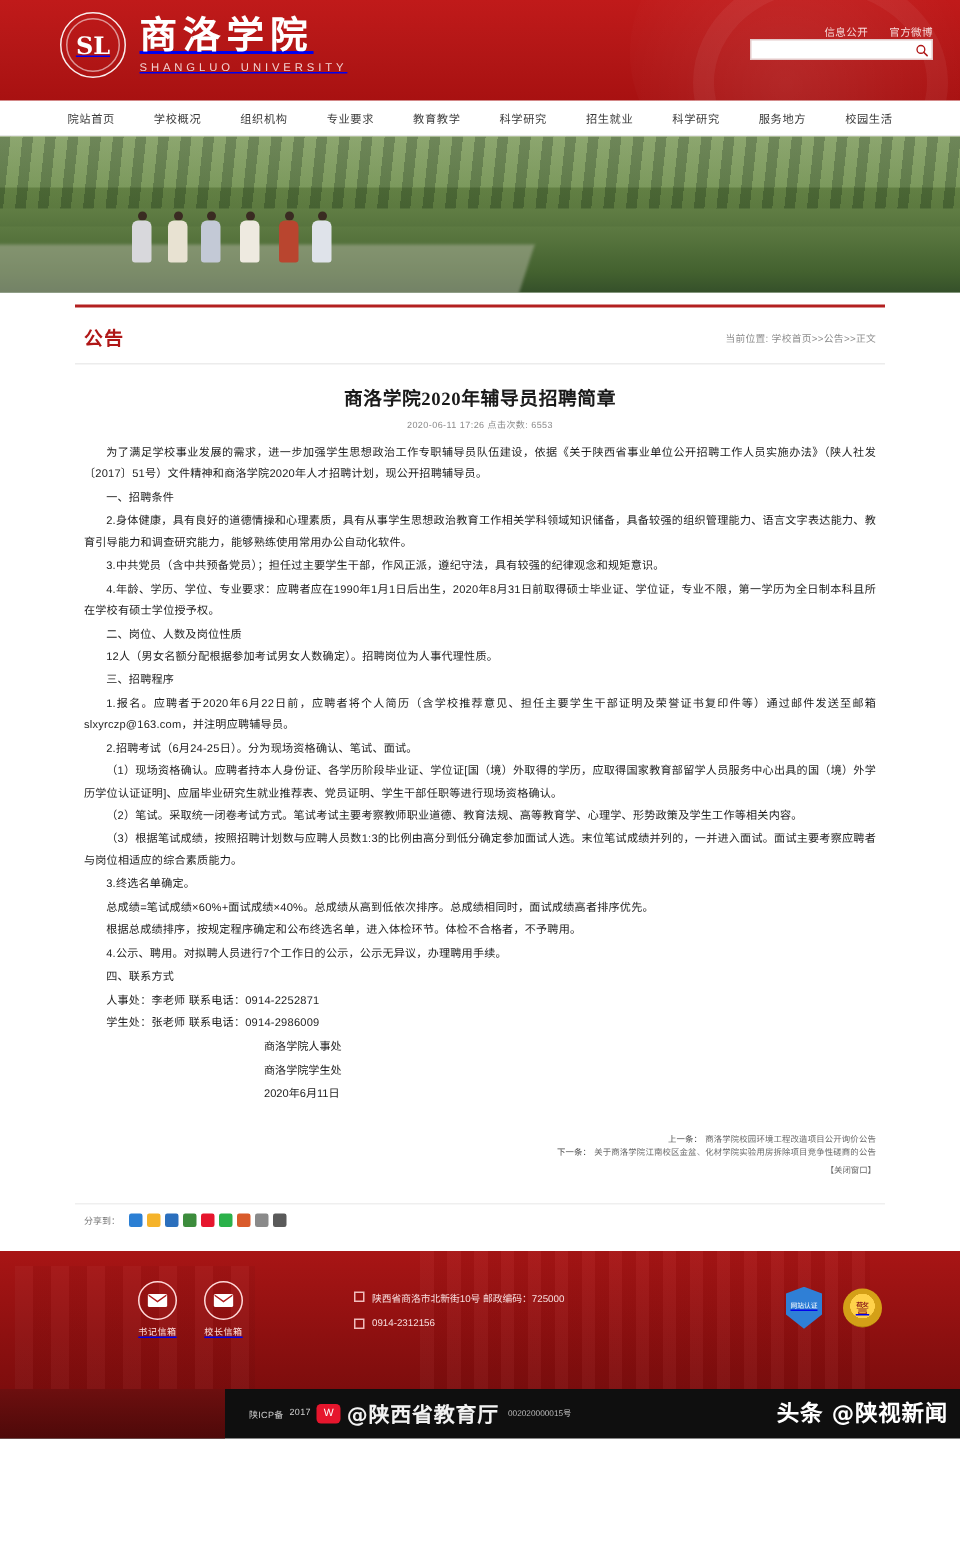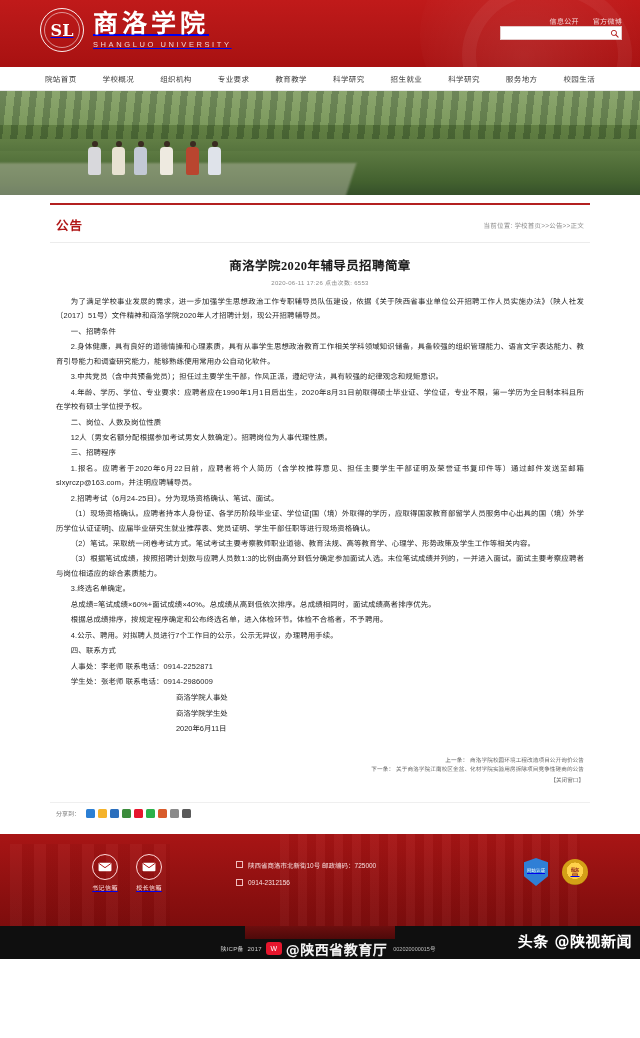--- a/index.html
+++ b/index.html
@@ -126,21 +126,21 @@
                   clip-path: polygon(50% 0, 100% 16%, 100% 66%, 50% 100%, 0 66%, 0 16%);
                   display:flex; align-items:center; justify-content:center; }
   .badge-shield span { font-size:4.5px; color:#fff; text-align:center; line-height:1.1; }
   .badge-emblem { width:26px; height:26px; border-radius:50%;
                   background: radial-gradient(circle at 50% 45%, #ffd24a 0 42%, #d4a017 43% 70%, #b8860b 71% 100%);
                   display:flex; align-items:center; justify-content:center; }
   .badge-emblem span { font-size:9px; color:#8b1a1a; }
 
   
   .bottombar { position:relative; width:640px; height:33px; background:#0f0f0f;
-               display:flex; align-items:center;flex-direction:column; }
+               display:flex; align-items:center; }
   .bb-left { width:150px; height:33px;
                background: linear-gradient(180deg,#6d0f0f 0%, #4e0909 100%); }
   .bb-center { flex:1; display:flex; align-items:center; gap:4px; padding-left:16px; }
   .bb-icp { color:#cfcfcf; font-size:6px; letter-spacing:0.2px; }
   .bb-weibo { width:16px; height:13px; border-radius:3px; background:#e6162d;
               display:flex; align-items:center; justify-content:center; }
   .bb-weibo span{ color:#fff; font-size:7px; }
   .bb-watermark { color:#f2f2f2; font-size:14px; font-weight:bold; letter-spacing:0.5px;
               font-family:"DejaVu Sans","Liberation Sans",sans-serif; }
   .bb-num { color:#bdbdbd; font-size:5.5px; margin-left:2px; }

